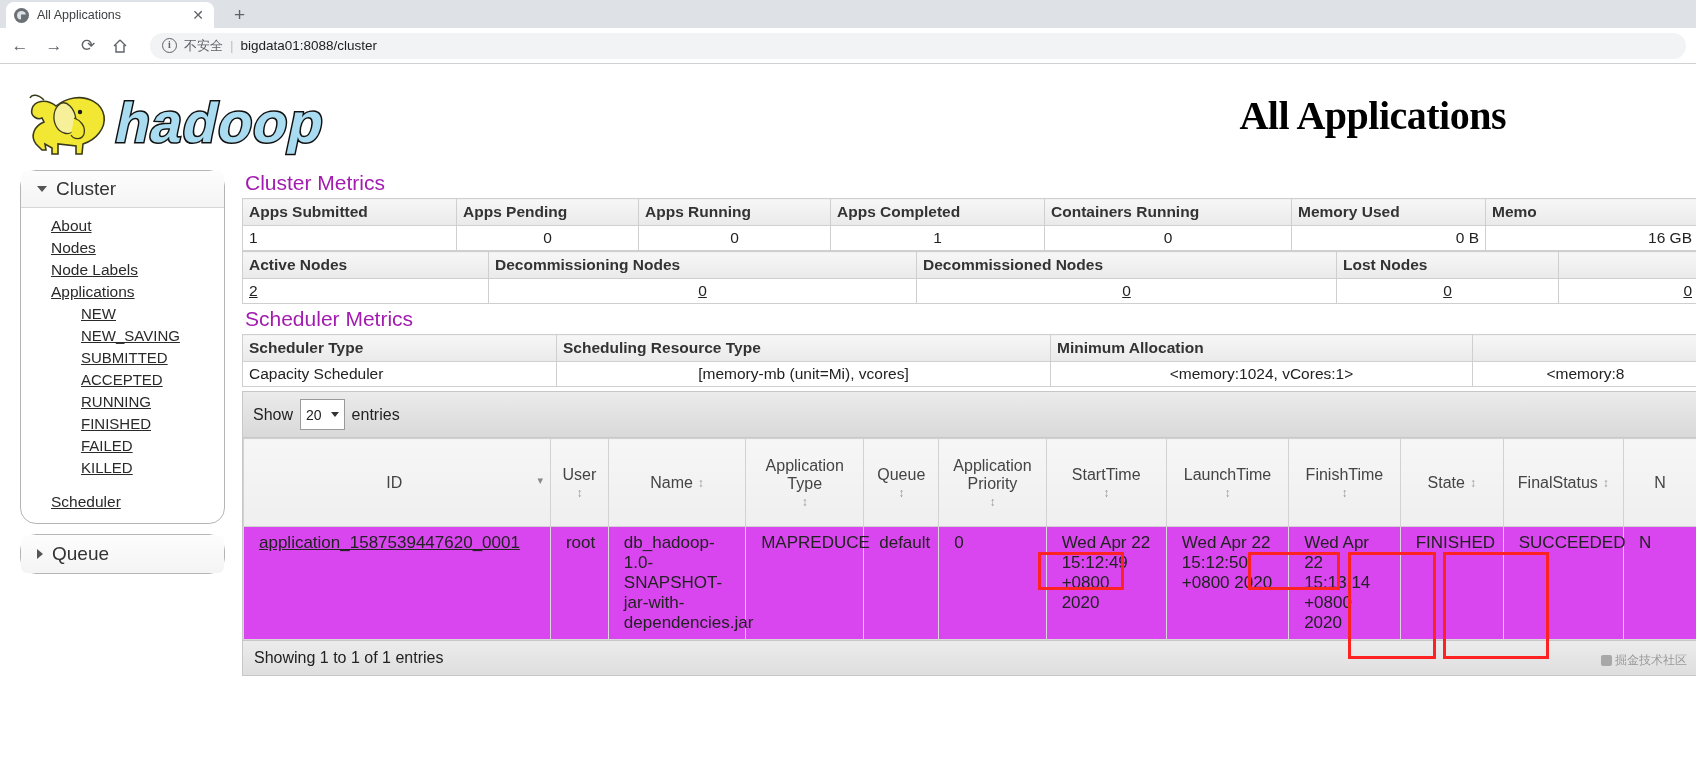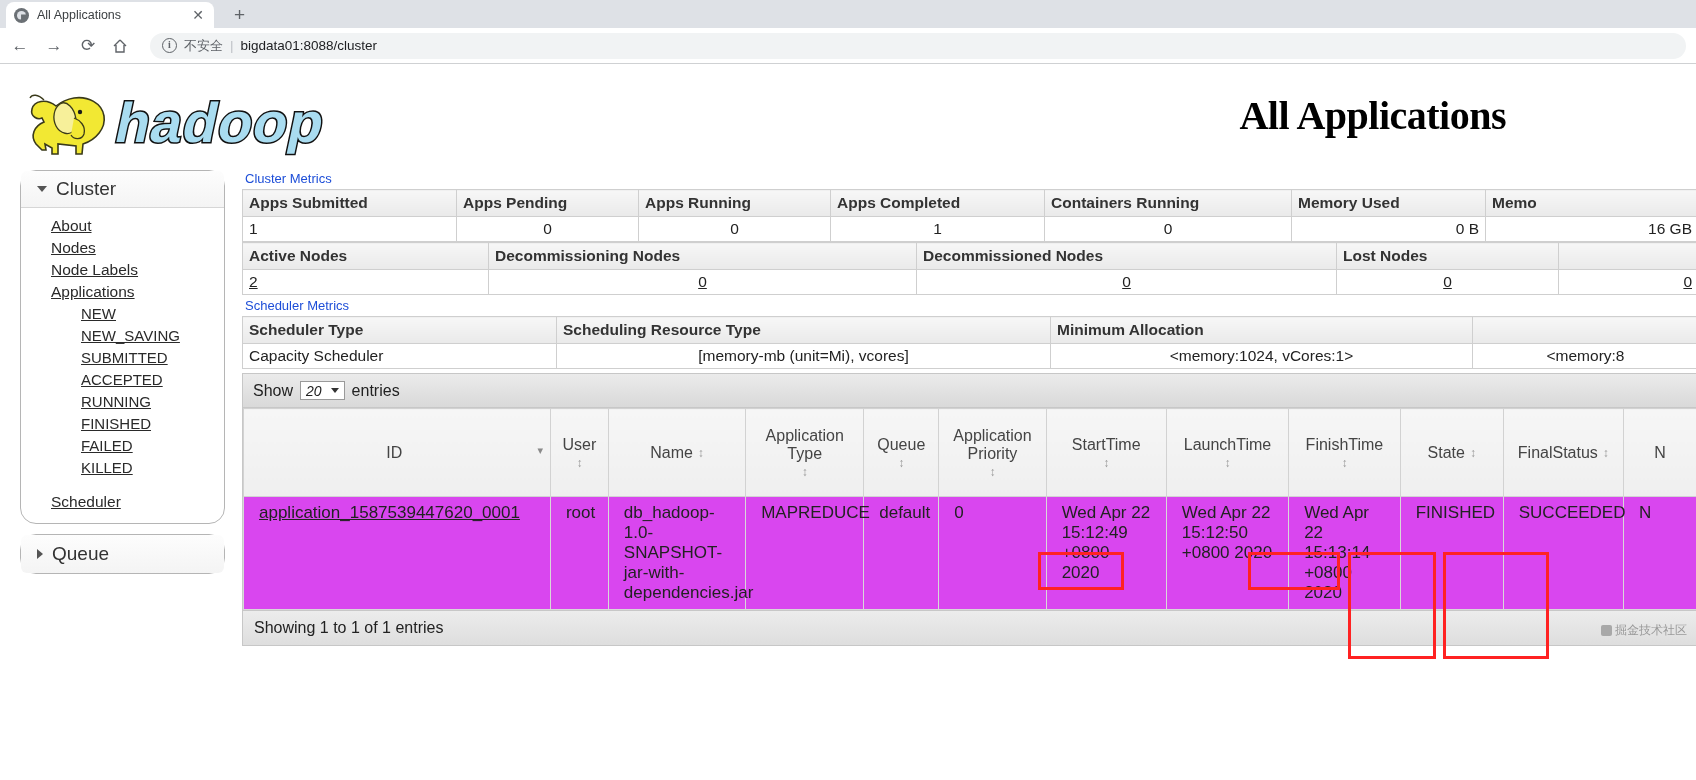--- a/index.html
+++ b/index.html
@@ -93,21 +93,21 @@
   .tools-box { margin-top:10px; }
   .tools-head {
     padding:8px 10px 8px 16px; font-size:19px; color:#333;
     display:flex; align-items:center; gap:9px;
     background:linear-gradient(#fdfdfd,#f4f4f4);
     border-radius:6px;
   }
 
   
   .main { flex:1; padding-left:17px; padding-top:4px; overflow:hidden; }
-  .sec-title { font-size:13px; color:#1d4ed8; margin:3px 0 3px 3px; }
+  .sec-title { font-size:21px; color:#a21caf; margin:3px 0 3px 3px; }
 
   table.mtable { border-collapse:collapse; table-layout:fixed; width:1456px; }
   table.mtable th {
     background:linear-gradient(#f7f7f7,#eaeaea);
     border:1px solid #cfcfcf; font-weight:bold;
     font-size:15.5px; color:#333; padding:4px 6px; text-align:left;
     white-space:nowrap; overflow:hidden;
   }
   table.mtable td {
     border:1px solid #cfcfcf; font-size:15.5px; color:#222;
@@ -122,21 +122,21 @@
   .apps-block { margin-top:4px; border:1px solid #c7c7c7; width:1456px; background:#fff; }
   .show-bar {
     background:linear-gradient(#ebebeb,#d9d9d9);
     padding:7px 10px; font-size:16px; color:#222;
     display:flex; align-items:center; gap:7px;
     border-bottom:1px solid #c7c7c7;
   }
   .select-box {
     display:inline-flex; align-items:center; gap:9px;
     background:#fff; border:1px solid #9a9a9a; padding:1px 5px;
-    font-size:14px; color:#222; height:19px;font-style:italic;
+    font-size:14px; color:#222; height:31px;
   }
   .select-box .arrow { width:0;height:0;border-left:4px solid transparent;border-right:4px solid transparent;border-top:5px solid #333; }
 
   table.apps { border-collapse:collapse; table-layout:fixed; width:1454px; }
   table.apps th {
     background:linear-gradient(#f6f6f6,#efefef);
     border:1px solid #d2d2d2; font-weight:normal;
     font-size:16px; color:#444; padding:6px 7px;
     vertical-align:middle; height:88px; position:relative;
   }

